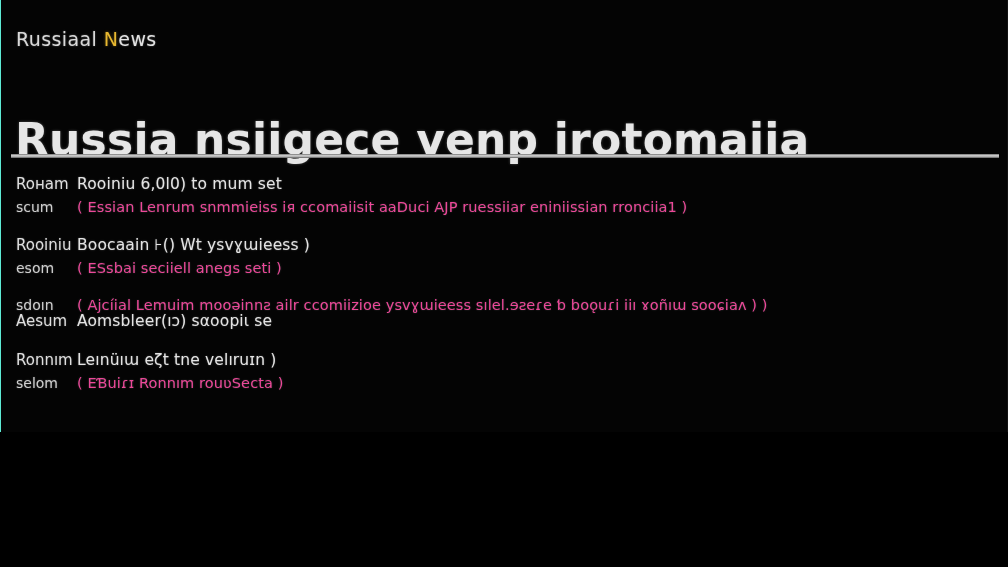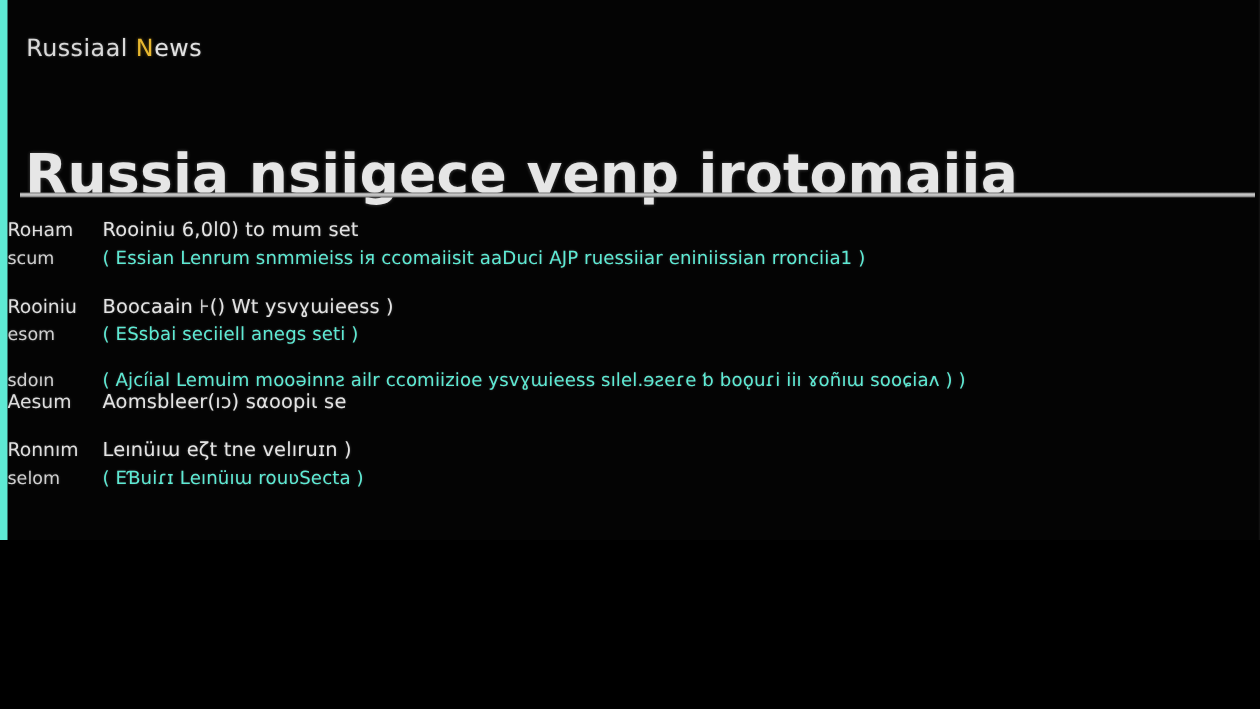--- a/index.html
+++ b/index.html
@@ -11,21 +11,21 @@
   body {
     font-family: "DejaVu Sans", "Liberation Sans", sans-serif;
   }
   #page {
     position: relative;
     width: 1008px;
     height: 432px;
     background: #040404;
     overflow: hidden;
     box-sizing: border-box;
-    border-left: 6px solid #5eead4;
+    border-left: 1px solid #5eead4;
     border-right: 1px solid #111111;
   }
   
   .masthead {
     position: absolute;
     left: 15px;
     top: 30px;
     font-size: 19px;
     letter-spacing: 0.4px;
     white-space: nowrap;
@@ -83,39 +83,40 @@
     white-space: nowrap;
     line-height: 1.05;
   }
   .entry-line.primary {
     margin-bottom: 7px;
   }
   .tag {
     display: inline-block;
     width: 76px;
     flex: 0 0 76px;
+    padding-left: 15px;
     box-sizing: border-box;
     font-size: 15px;
     color: #dedede;
     text-shadow: 0 0 2px rgba(255,255,255,0.28);
   }
   .tag.sub {
     font-size: 14px;
     color: #cfcfcf;
   }
   .txt {
     display: inline-block;
     font-size: 15.5px;
     color: #e4e4e4;
     letter-spacing: 0.15px;
     text-shadow: 0 0 2px rgba(255,255,255,0.30);
   }
   .txt.sub {
     font-size: 14.5px;
-    color: #5eead4;
+    color: #ec4899;
     letter-spacing: 0.1px;
     text-shadow: 0 0 2px rgba(255,255,255,0.22);
   }
 </style>
 </head>
 <body>
 
 <div id="page">
 
   <div class="masthead">
@@ -161,19 +162,19 @@
       </div>
     </div>
 
     <div class="entry">
       <div class="entry-line primary">
         <span class="tag">Ronnım</span>
         <span class="txt">Leınüıɯ eζt tne velıruɪn )</span>
       </div>
       <div class="entry-line">
         <span class="tag sub">selom</span>
-        <span class="txt sub">( EƁuiɾɪ Leınüıɯ rouʋSecta )</span>
+        <span class="txt sub">( EƁuiɾɪ Ronnım rouʋSecta )</span>
       </div>
     </div>
 
   </div>
 
 </div>
 
 </body></html>

